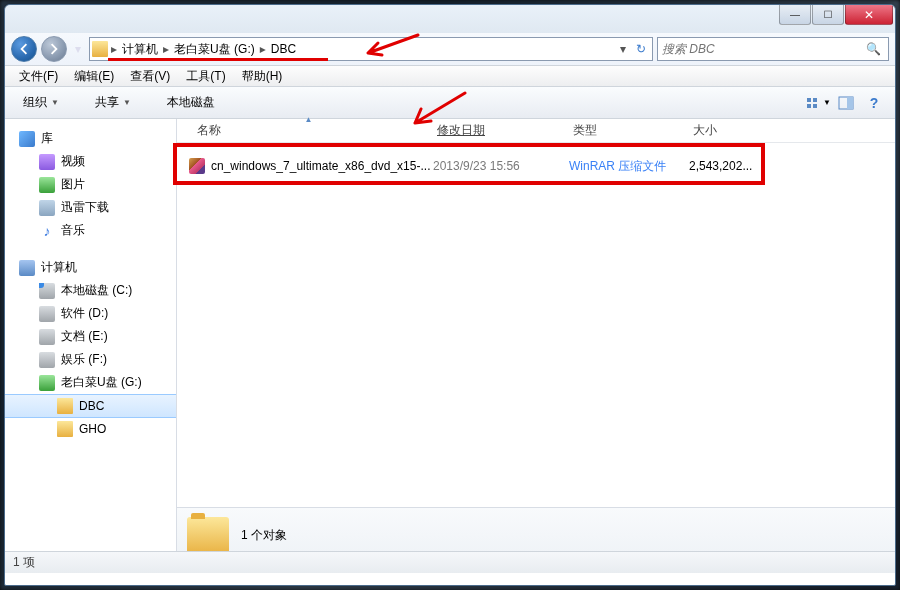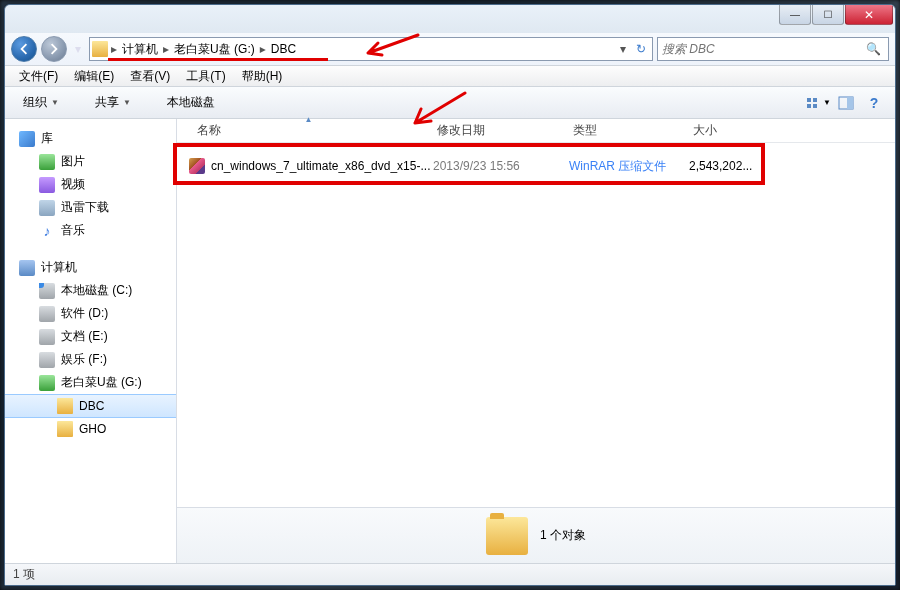--- a/index.html
+++ b/index.html
@@ -53,36 +53,36 @@
 .i-music { color: #3a7ae0; font-size: 14px; }
 .i-comp { background: linear-gradient(180deg, #a5c5f0, #5a8ac5); border-radius: 2px; }
 .i-disk { background: linear-gradient(180deg, #d8dce0, #a0a5aa); border-radius: 2px; position: relative; }
 .i-disk.c::after { content: ""; position: absolute; left: 0; top: 0; width: 5px; height: 5px; background: #3a8ae5; border-radius: 0 0 3px 0; }
 .i-usb { background: linear-gradient(180deg, #9ae59a, #3aa03a); border-radius: 2px; }
 .i-folder { background: linear-gradient(180deg, #fce79a, #e8b040); border-radius: 1px; }
 .main { flex: 1; display: flex; flex-direction: column; position: relative; }
 .col-headers { height: 24px; border-bottom: 1px solid #e5e8ec; display: flex; align-items: center; padding-left: 12px; }
 .col-h { padding: 4px 8px; color: #444; cursor: pointer; position: relative; border-right: 1px solid transparent; }
 .col-name { width: 240px; }
-.col-date { width: 136px; }
+.col-date { width: 136px; text-decoration: underline; }
 .col-type { width: 120px; }
 .col-size { width: 90px; }
 .sort-ind { position: absolute; left: 50%; top: -3px; transform: translateX(-50%); font-size: 8px; color: #5a8ac5; }
 .file-list { flex: 1; padding: 6px 10px; position: relative; }
 .file-row { display: flex; align-items: center; height: 22px; padding-left: 2px; cursor: pointer; }
 .file-icon { width: 16px; height: 16px; margin-right: 6px; background: linear-gradient(135deg, #d8a050 0%, #a05020 40%, #e85a8a 40%, #c03a6a 70%, #5a3a8a 70%); border-radius: 2px; }
 .file-name { width: 222px; overflow: hidden; text-overflow: ellipsis; white-space: nowrap; }
 .file-date { width: 136px; color: #7a7a7a; }
 .file-type { width: 120px; color: #3b82f6; }
 .file-size { width: 90px; color: #000000; }
 .red-box { position: absolute; border: 4px solid #e00000; pointer-events: none; }
-.details-pane { height: 56px; border-top: 1px solid #d8dde5; background: linear-gradient(180deg, #f8fafc, #eef2f6); display: flex; align-items: center; padding: 0 10px; gap: 12px; justify-content: center; }
+.details-pane { height: 56px; border-top: 1px solid #d8dde5; background: linear-gradient(180deg, #f8fafc, #eef2f6); display: flex; align-items: center; padding: 0 10px; gap: 12px; }
 .details-icon { width: 42px; height: 38px; background: linear-gradient(180deg, #fce79a, #e8b040); border-radius: 3px; position: relative; }
 .details-icon::before { content: ""; position: absolute; left: 4px; top: -4px; width: 14px; height: 6px; background: #e8b040; border-radius: 2px 2px 0 0; }
-.statusbar { position: absolute; bottom: 0; left: 0; right: 0; height: 22px; background: linear-gradient(180deg, #f5f7fa, #e8ecf0); border-top: 1px solid #cfd5dc; display: flex; align-items: center; padding: 0 8px; color: #444; }
+.statusbar { position: absolute; bottom: 12px; left: 0; right: 0; height: 22px; background: linear-gradient(180deg, #f5f7fa, #e8ecf0); border-top: 1px solid #cfd5dc; display: flex; align-items: center; padding: 0 8px; color: #444; }
 </style>
 </head>
 <body>
 
 <div class="bg-blur"></div>
 <div class="window">
 
   <div class="titlebar">
     <div class="win-controls">
       <div class="win-btn win-min">—</div>
@@ -172,26 +172,26 @@
 
   <div class="content">
     <div class="sidebar">
       <div class="side-group">
         <div class="side-header">
             <span class="side-icon i-lib"></span>
             <span>库</span>
           </div>
         <div id="lib-items">
             <div class="side-item">
+              <span class="side-icon i-vid"></span>
+              <span>视频</span>
+            </div>
+            <div class="side-item">
               <span class="side-icon i-pic"></span>
               <span>图片</span>
-            </div>
-            <div class="side-item">
-              <span class="side-icon i-vid"></span>
-              <span>视频</span>
             </div>
             <div class="side-item">
               <span class="side-icon i-dl"></span>
               <span>迅雷下载</span>
             </div>
             <div class="side-item">
               <span class="side-icon i-music">♪</span>
               <span>音乐</span>
             </div>
           </div>

